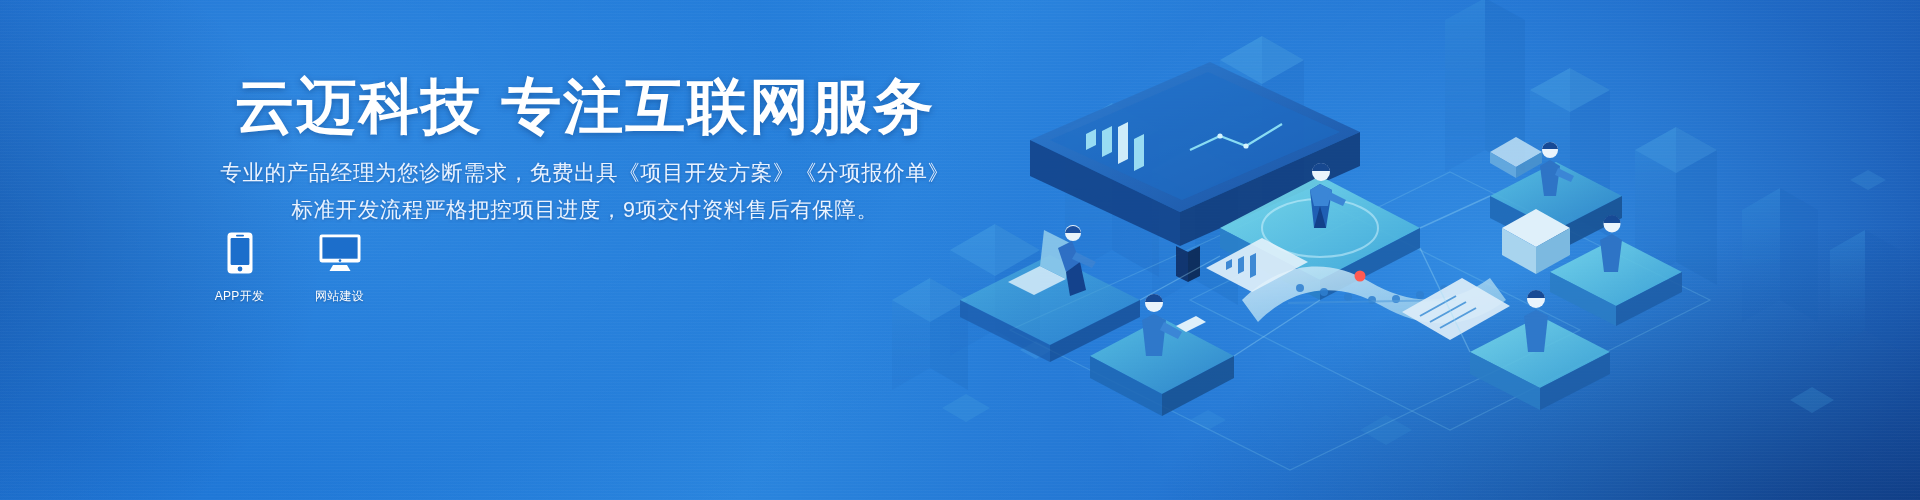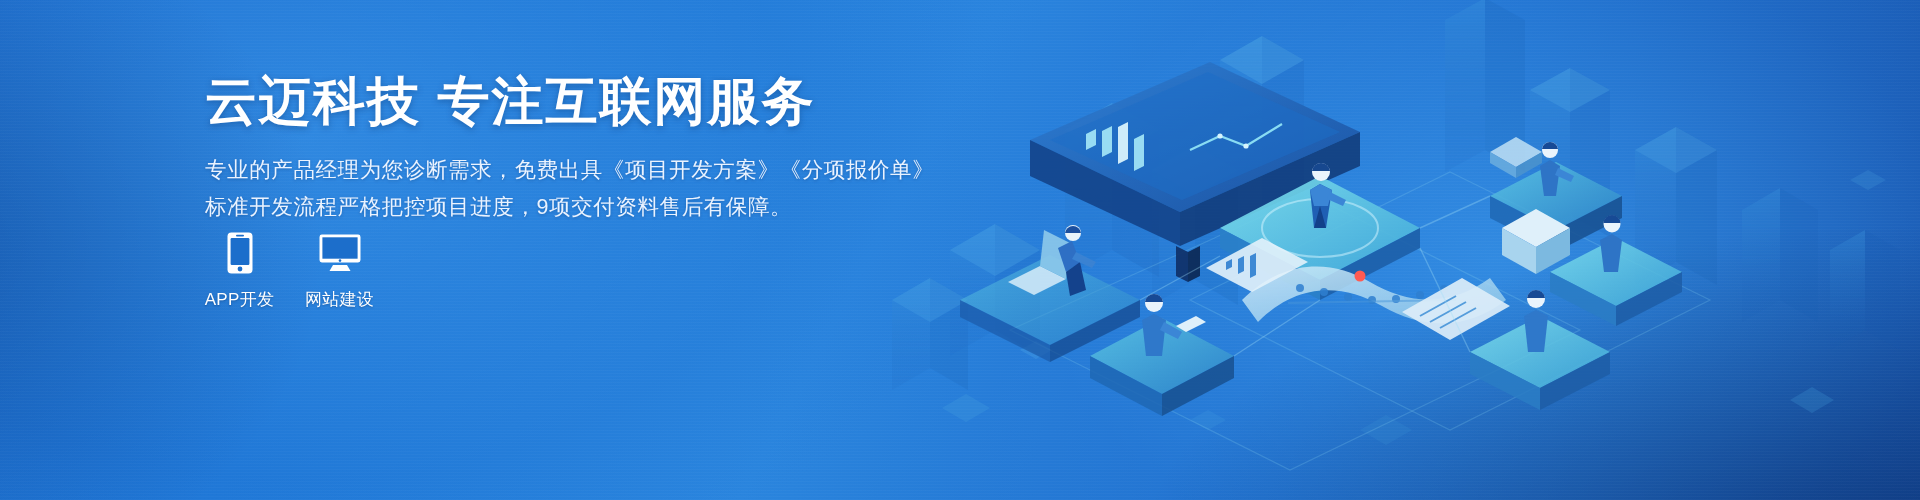--- a/index.html
+++ b/index.html
@@ -34,29 +34,30 @@
   }
 
   
   #copy {
     position:absolute;
     left:205px; top:70px;
     width:760px;
     z-index:6;
   }
   #headline {
-    font-size:52px;
+    font-size:60px;
     font-weight:bold;
     color:#ffffff;
     letter-spacing:2px;
     line-height:1.22;
     white-space:nowrap;
     text-shadow:0 2px 6px rgba(6,40,95,0.35);
-  }
-  #subcopy { margin-top:19px; }
+    text-align:center;
+  }
+  #subcopy { margin-top:12px;text-align:center; }
   .subline {
     font-size:21.5px;
     color:#eaf3ff;
     line-height:1.72;
     letter-spacing:0.6px;
     white-space:nowrap;
     text-shadow:0 1px 3px rgba(6,40,95,0.30);
   }
 
   
@@ -74,21 +75,21 @@
     flex-direction:column;
     align-items:center;
   }
   .svc-icon {
     height:42px;
     display:flex; align-items:center; justify-content:center;
     margin-bottom:14px;
   }
   .svc-icon svg { display:block; }
   .svc-label {
-    font-size:17px;
+    font-size:12px;
     color:#ffffff;
     white-space:nowrap;
     letter-spacing:0.3px;
     text-shadow:0 1px 2px rgba(6,40,95,0.4);
   }
 
   
   #art {
     position:absolute;
     right:0; top:0;

